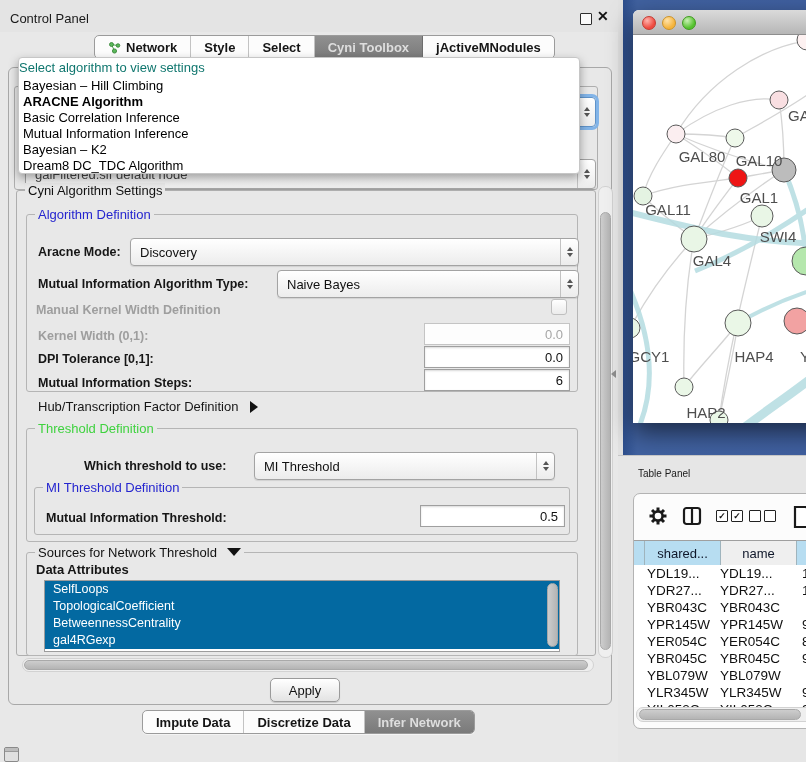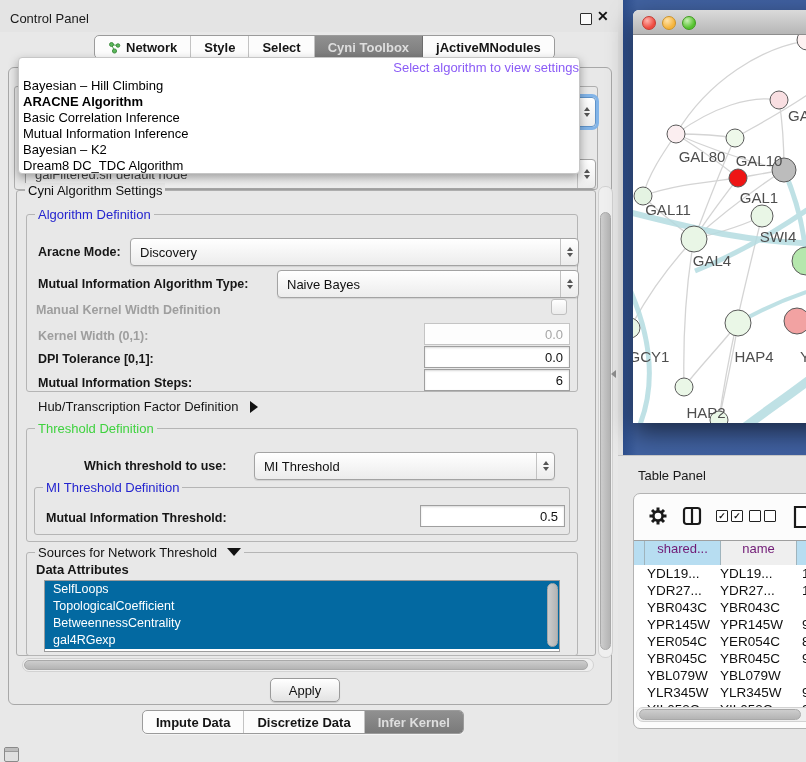--- a/index.html
+++ b/index.html
@@ -36,21 +36,21 @@
   .attr-item{height:17px;line-height:17px;padding-left:8px;font-size:12.5px;color:#fff;background:#0369a1;
        white-space:nowrap;overflow:hidden;}
   .btn{position:absolute;display:flex;align-items:center;justify-content:center;font-size:13px;color:#111;
        background:linear-gradient(#ffffff,#e3e3e3);border:1px solid #9a9a9a;border-radius:5px;
        box-shadow:0 1px 1px rgba(0,0,0,.15);cursor:default;}
   .sb-track{position:absolute;background:#efefef;border:1px solid #d2d2d2;border-radius:7px;}
   .sb-thumb{position:absolute;background:linear-gradient(90deg,#cdcdcd,#b4b4b4);border:1px solid #a9a9a9;
        border-radius:6px;}
   .sb-thumb.h{background:linear-gradient(#cdcdcd,#b4b4b4);}
   .tl{position:absolute;width:12px;height:12px;border-radius:50%;}
-  .thead-cell{height:100%;display:flex;justify-content:center;font-size:13px;color:#701a75;
+  .thead-cell{height:100%;display:flex;align-items:center;justify-content:center;font-size:13px;color:#0f172a;
        border-right:1px solid #9fb4bd;box-sizing:border-box;}
   .trow{position:absolute;left:0;width:100%;height:17px;display:flex;font-size:13.5px;color:#101010;}
   .trow .c1{width:73px;padding-left:13px;overflow:hidden;white-space:nowrap;}
   .trow .c2{width:73px;overflow:hidden;white-space:nowrap;}
   .trow .c3{flex:1;padding-left:9px;overflow:hidden;white-space:nowrap;}
   .ckbox{width:10px;height:10px;border:1.5px solid #222;border-radius:1px;background:#fff;
        display:inline-flex;align-items:center;justify-content:center;font-size:9px;font-weight:bold;color:#111;}
 </style>
 </head>
 <body>
@@ -105,21 +105,21 @@
         <span class="val" style="color:#444;">galFiltered.sif default node</span>
         <span class="arrows">
             <span class="tri-up"></span>
             <span class="tri-dn"></span>
           </span>
       </div>
     </div>
 
     <div class="abs" style="left:18px;top:57px;width:560px;height:115px;background:#fff;border:1px solid #c6c6c6;
                 border-radius:4px;box-shadow:0 4px 10px rgba(0,0,0,.35);z-index:40;overflow:hidden;">
-      <div style="text-align:right;color:#8b5cf6;font-size:13px;height:20px;line-height:20px;">Select algorithm to view settings</div>
+      <div style="text-align:left;color:#0f766e;font-size:13px;height:20px;line-height:20px;">Select algorithm to view settings</div>
       <div class="dd-item">Bayesian – Hill Climbing</div>
       <div class="dd-item" style="font-weight:bold;">ARACNE Algorithm</div>
       <div class="dd-item">Basic Correlation Inference</div>
       <div class="dd-item">Mutual Information Inference</div>
       <div class="dd-item">Bayesian – K2</div>
       <div class="dd-item">Dream8 DC_TDC Algorithm</div>
     </div>
 
     <div class="grp" style="left:16px;top:190px;width:578px;height:464px;">
       <span class="gt">Cyni Algorithm Settings</span>
@@ -211,21 +211,21 @@
     </div>
 
     <div class="seg" style="left:142px;top:710px;height:22px;">
       <div class="seg-item">
         <span>Impute Data</span>
       </div>
       <div class="seg-item">
         <span>Discretize Data</span>
       </div>
       <div class="seg-item sel">
-        <span>Infer Kernel</span>
+        <span>Infer Network</span>
       </div>
     </div>
 
     <div class="abs" style="left:4px;top:747px;width:13px;height:13px;border:1px solid #8a8a8a;border-radius:2px;background:#e0e0e0;">
       <div style="height:3px;background:#bdbdbd;border-bottom:1px solid #9a9a9a;"></div>
     </div>
   </div>
 
   <div class="abs" style="left:618px;top:0;width:5px;height:762px;background:#e2e2e2;"></div>
   <div class="abs" style="left:611px;top:370px;width:0;height:0;border-top:4px solid transparent;border-bottom:4px solid transparent;border-right:5px solid #8f8f8f;"></div>
@@ -300,21 +300,21 @@
           <text x="121" y="327">HAP4</text>
           <text x="73" y="383">HAP2</text>
           <text x="155" y="86" text-anchor="start">GAL</text>
           <text x="167" y="327" text-anchor="start">Y</text>
         </g>
       </svg>
     </div>
   </div>
 
   <div class="abs" style="left:618px;top:455px;width:188px;height:307px;background:#e6e6e6;border-top:1px solid #c6c6c6;">
-    <div class="abs" style="left:20px;top:12px;font-size:13px;color:#1a1a1a;">Table Panel</div>
+    <div class="abs" style="left:20px;top:12px;font-size:10px;color:#1a1a1a;">Table Panel</div>
 
     <div class="abs" style="left:15px;top:37px;width:200px;height:234px;background:#fcfcfc;border:1px solid #b3b3b3;border-radius:7px;overflow:hidden;">
 
       <div class="abs" style="left:0;top:0;width:100%;height:46px;">
         <span class="abs" style="left:14px;top:12px;">
           <svg width="20" height="20" viewBox="0 0 20 20">
             <g stroke="#1a1a1a" stroke-width="3">
               <line x1="10" y1="1.5" x2="10" y2="5"></line>
                 <line x1="10" y1="15" x2="10" y2="18.5"></line>
               <line x1="1.5" y1="10" x2="5" y2="10"></line>

